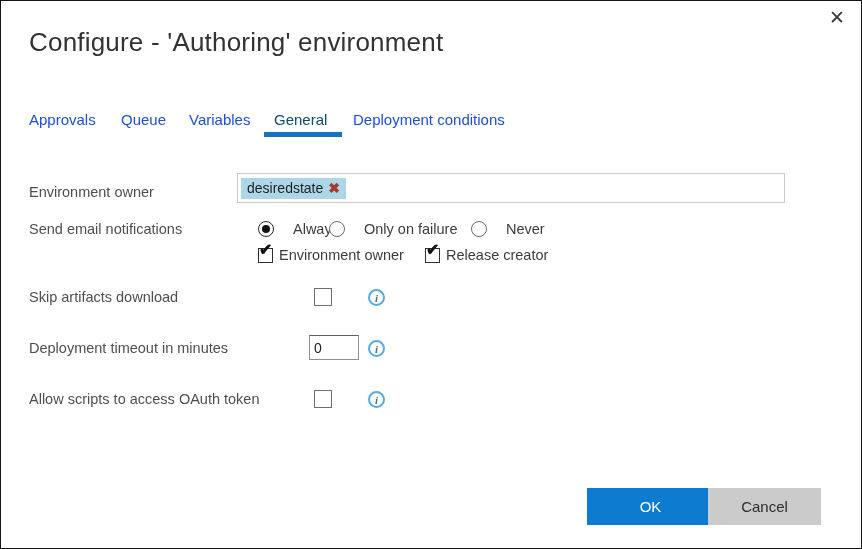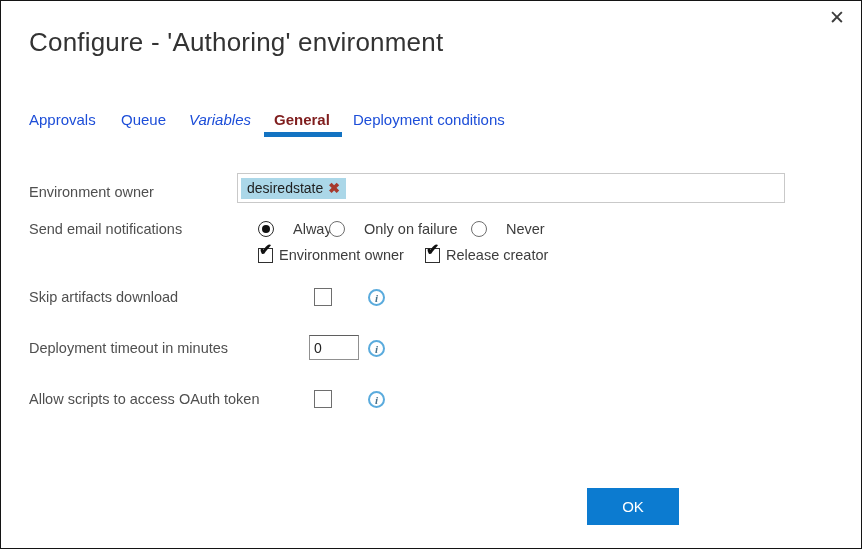--- a/index.html
+++ b/index.html
@@ -24,22 +24,22 @@
     position:absolute; left:28px; top:26px;
     font-size:26px; font-weight:300; color:#333333;
     letter-spacing:0.2px; white-space:nowrap;
   }
 
   
   .tab {
     position:absolute; top:110px;
     font-size:15px; color:#1d4ed8; cursor:pointer; white-space:nowrap;
   }
-  .tab.italic { font-style:italic; }
-  .tab.active { color:#7f1d1d; font-weight:bold; }
+  .tab.italic { }
+  .tab.active { color:#0c4a6e; font-weight:normal; }
   .tab-underline {
     position:absolute; top:131px; left:263px;
     width:78px; height:5px; background:#1373c2;
   }
 
   .field-label {
     position:absolute; left:28px;
     font-size:14.5px; color:#4f4f4f; white-space:nowrap;
   }
 
@@ -107,21 +107,21 @@
     border:1px solid #909090; border-top-color:#5f5f5f;
     font-family:"Liberation Sans", sans-serif;
     font-size:14px; color:#222; padding:0 0 0 4px; outline:none;
   }
 
   .btn {
     position:absolute; top:487px; height:37px;
     border:none; font-family:"Liberation Sans", sans-serif;
     font-size:15px; cursor:pointer;
   }
-  .btn-ok   { left:586px; width:92px; background:#0c7bd0; color:#ffffff; }
+  .btn-ok   { left:586px; width:127px; background:#0c7bd0; color:#ffffff; }
   .btn-cancel { left:707px; width:113px; background:#cbcbcb; color:#2b2b2b; }
 </style>
 </head>
 <body>
 
 <div class="dialog">
 
   <span class="close-btn">✕</span>
 
   <div class="title">Configure - 'Authoring' environment</div>
@@ -177,14 +177,15 @@
 
   <div class="field-label" style="top:339px">Deployment timeout in minutes</div>
   <input class="timeout-input" type="text" value="0" style="">
   <div class="info-icon" style="left:367px; top:339px">i</div>
 
   <div class="field-label" style="top:390px">Allow scripts to access OAuth token</div>
   <div class="plain-checkbox" style="left:313px; top:389px"></div>
   <div class="info-icon" style="left:367px; top:390px">i</div>
 
   <button class="btn btn-ok">OK</button>
+  <button class="btn btn-cancel">Cancel</button>
 
 </div>
 
 </body></html>

